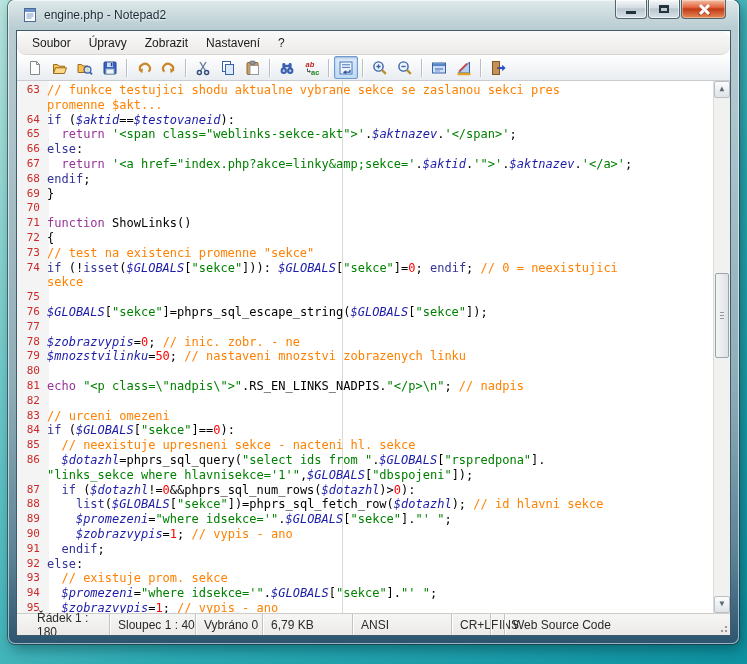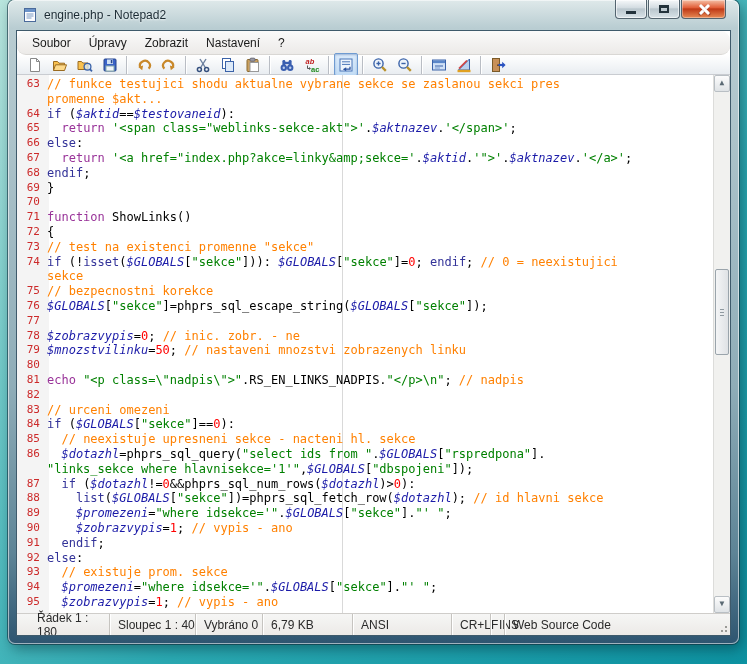--- a/index.html
+++ b/index.html
@@ -48,21 +48,21 @@
     height:606px; background:#fff; border:1px solid #3e5a6b;
     display:flex; flex-direction:column; overflow:hidden;
   }
   .menubar {
     height:24px; flex:none; background:linear-gradient(#fafafa,#eceae8);
     border-bottom:1px solid #d9d7d4; display:flex; align-items:center; padding-left:6px;
     font-size:12px; color:#1a1a1a;border-radius:9px;
   }
   .menu-item { padding:3px 9px; cursor:default; }
   .toolbar {
-    height:20px; flex:none; background:linear-gradient(#ffffff,#e9edf1);
+    height:26px; flex:none; background:linear-gradient(#ffffff,#e9edf1);
     border-bottom:1px solid #c9ccd1; display:flex; align-items:center; padding-left:5px;
   }
   .tb-btn { width:24px; height:23px; border:1px solid transparent; border-radius:2px;
     display:flex; align-items:center; justify-content:center; margin:0 0.5px; }
   .tb-btn.pressed { background:linear-gradient(#dcebfb,#c2dcf5); border-color:#6f9bd1;
     box-shadow:inset 0 1px 2px rgba(40,80,140,.35); }
   .tb-sep { width:1px; height:18px; background:#b9bdc4; margin:0 4px; box-shadow:1px 0 0 #fff; }
   .tb-btn svg { width:16px; height:16px; }
 
   
@@ -341,21 +341,20 @@
           <div class="row">
             <span class="ln">74</span>
             <span class="code"><span class="k">if</span><span class="p"> (!</span><span class="k">isset</span><span class="p">(</span><span class="v">$GLOBALS</span><span class="p">[</span><span class="s">"sekce"</span><span class="p">])): </span><span class="v">$GLOBALS</span><span class="p">[</span><span class="s">"sekce"</span><span class="p">]=</span><span class="d">0</span><span class="p">; </span><span class="k">endif</span><span class="p">; </span><span class="c">// 0 = neexistujici</span></span>
           </div>
           <div class="row">
             <span class="ln"></span>
             <span class="code"><span class="c">sekce</span></span>
           </div>
           <div class="row">
             <span class="ln">75</span>
-            <span class="code"><span class="c">// bezpecnostni korekce</span></span>
           </div>
           <div class="row">
             <span class="ln">76</span>
             <span class="code"><span class="v">$GLOBALS</span><span class="p">[</span><span class="s">"sekce"</span><span class="p">]=phprs_sql_escape_string(</span><span class="v">$GLOBALS</span><span class="p">[</span><span class="s">"sekce"</span><span class="p">]);</span></span>
           </div>
           <div class="row">
             <span class="ln">77</span>
             <span class="code"> </span>
           </div>
           <div class="row">

